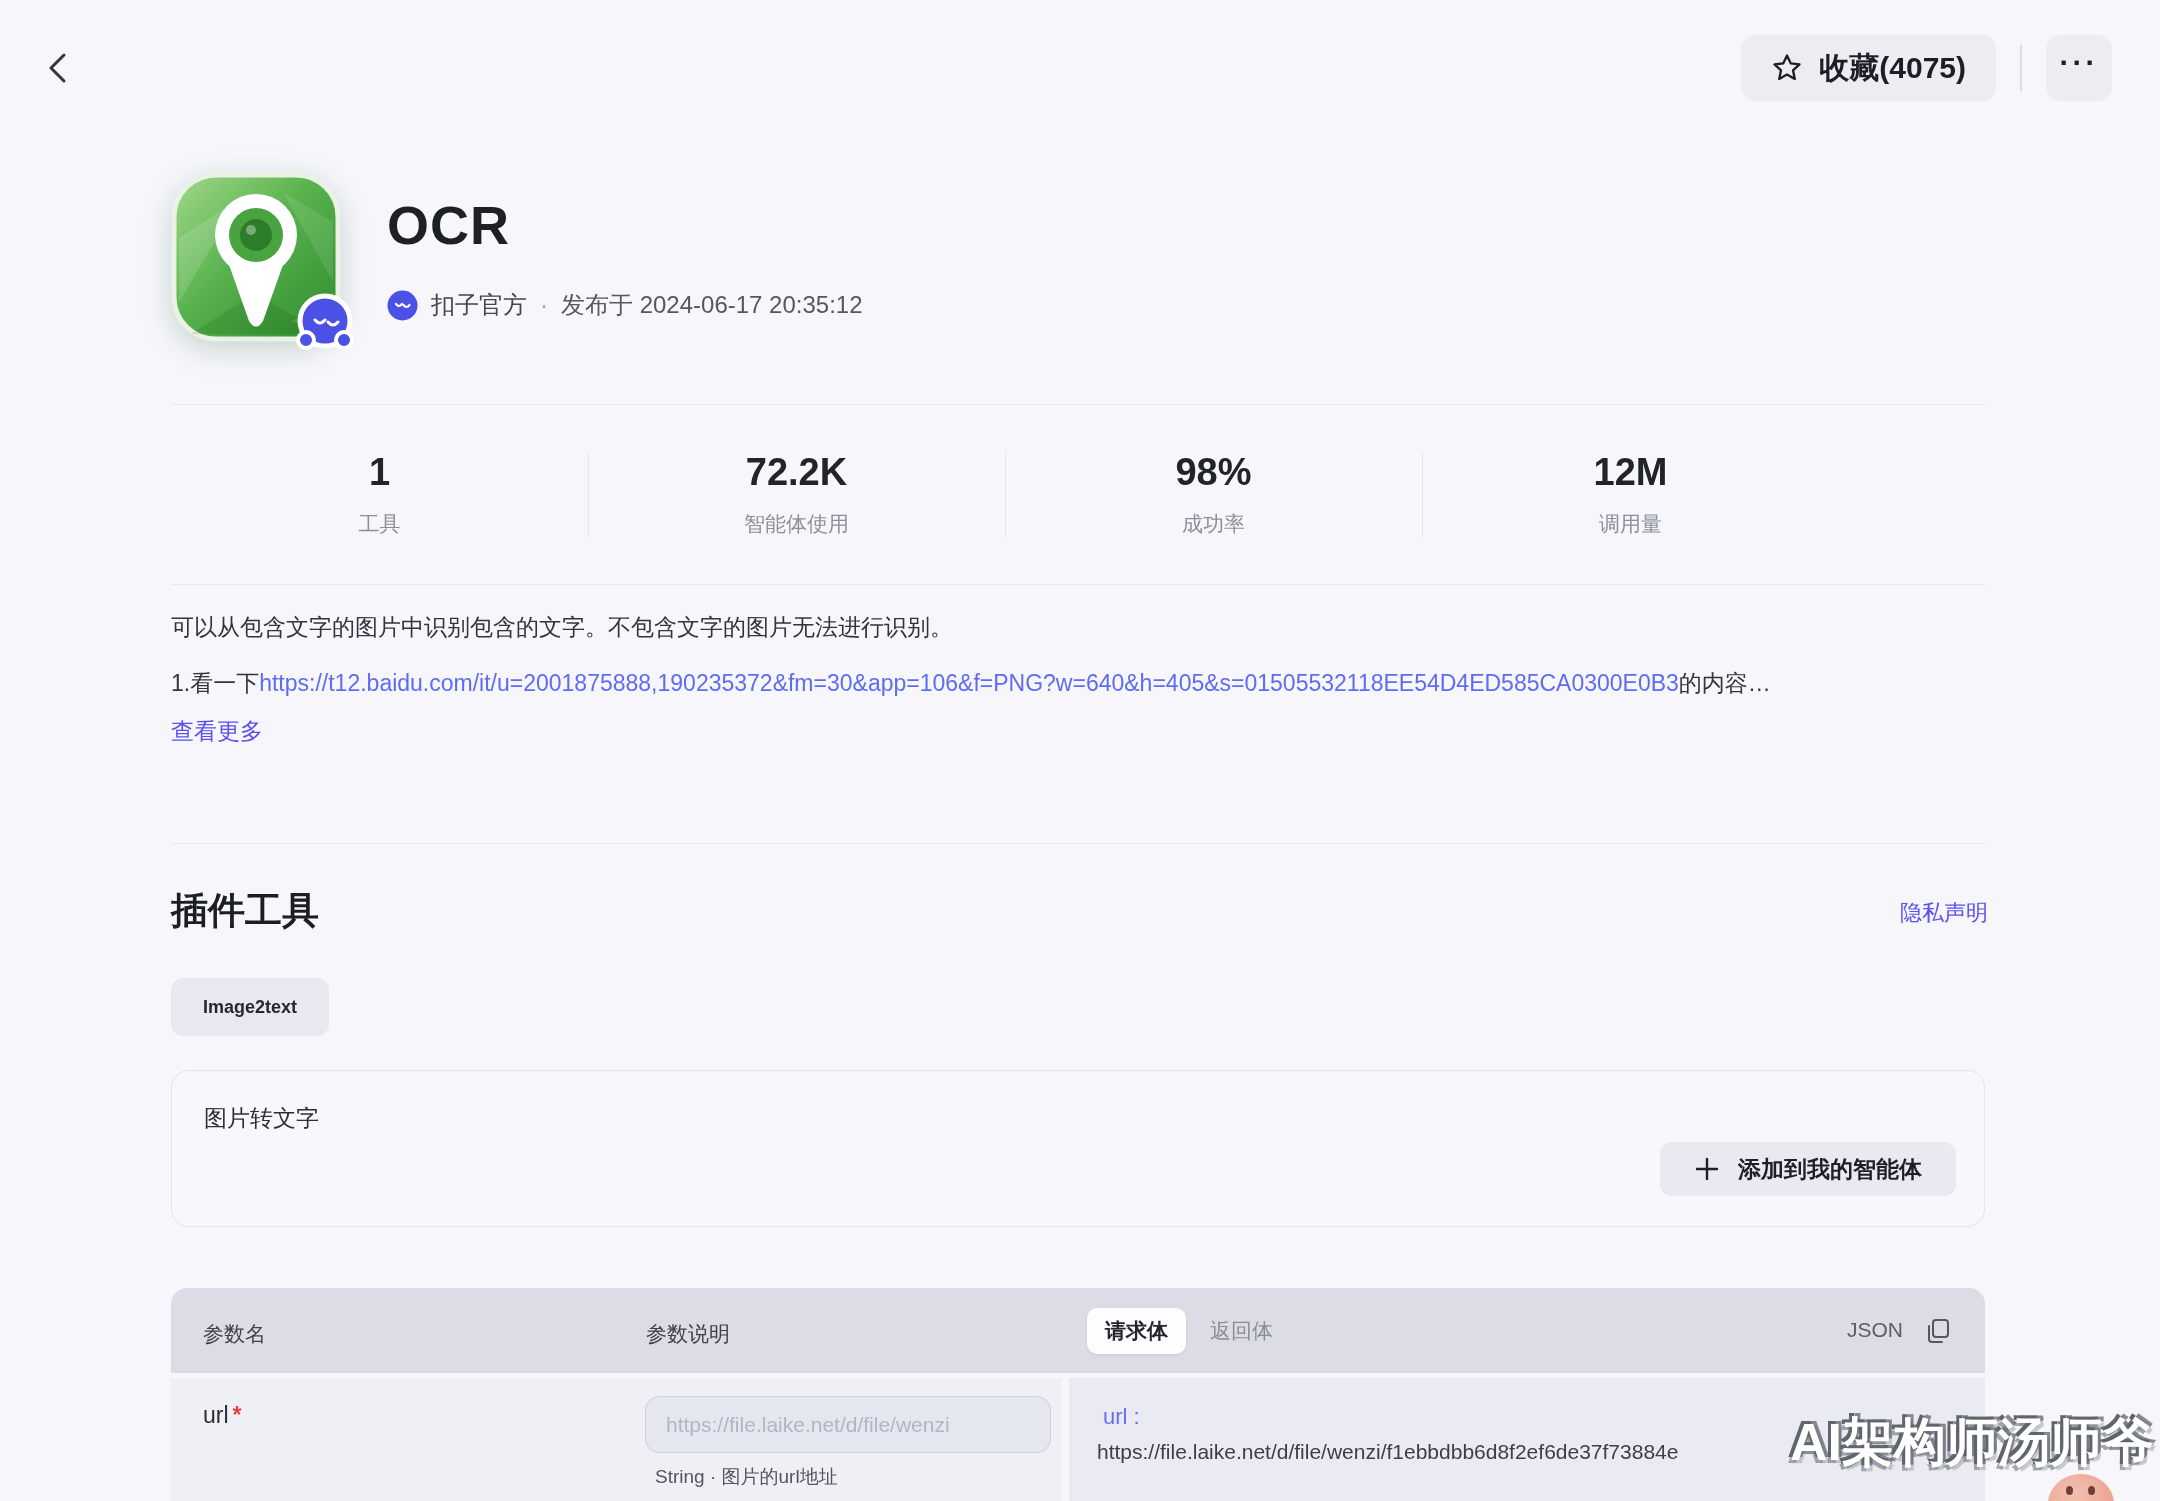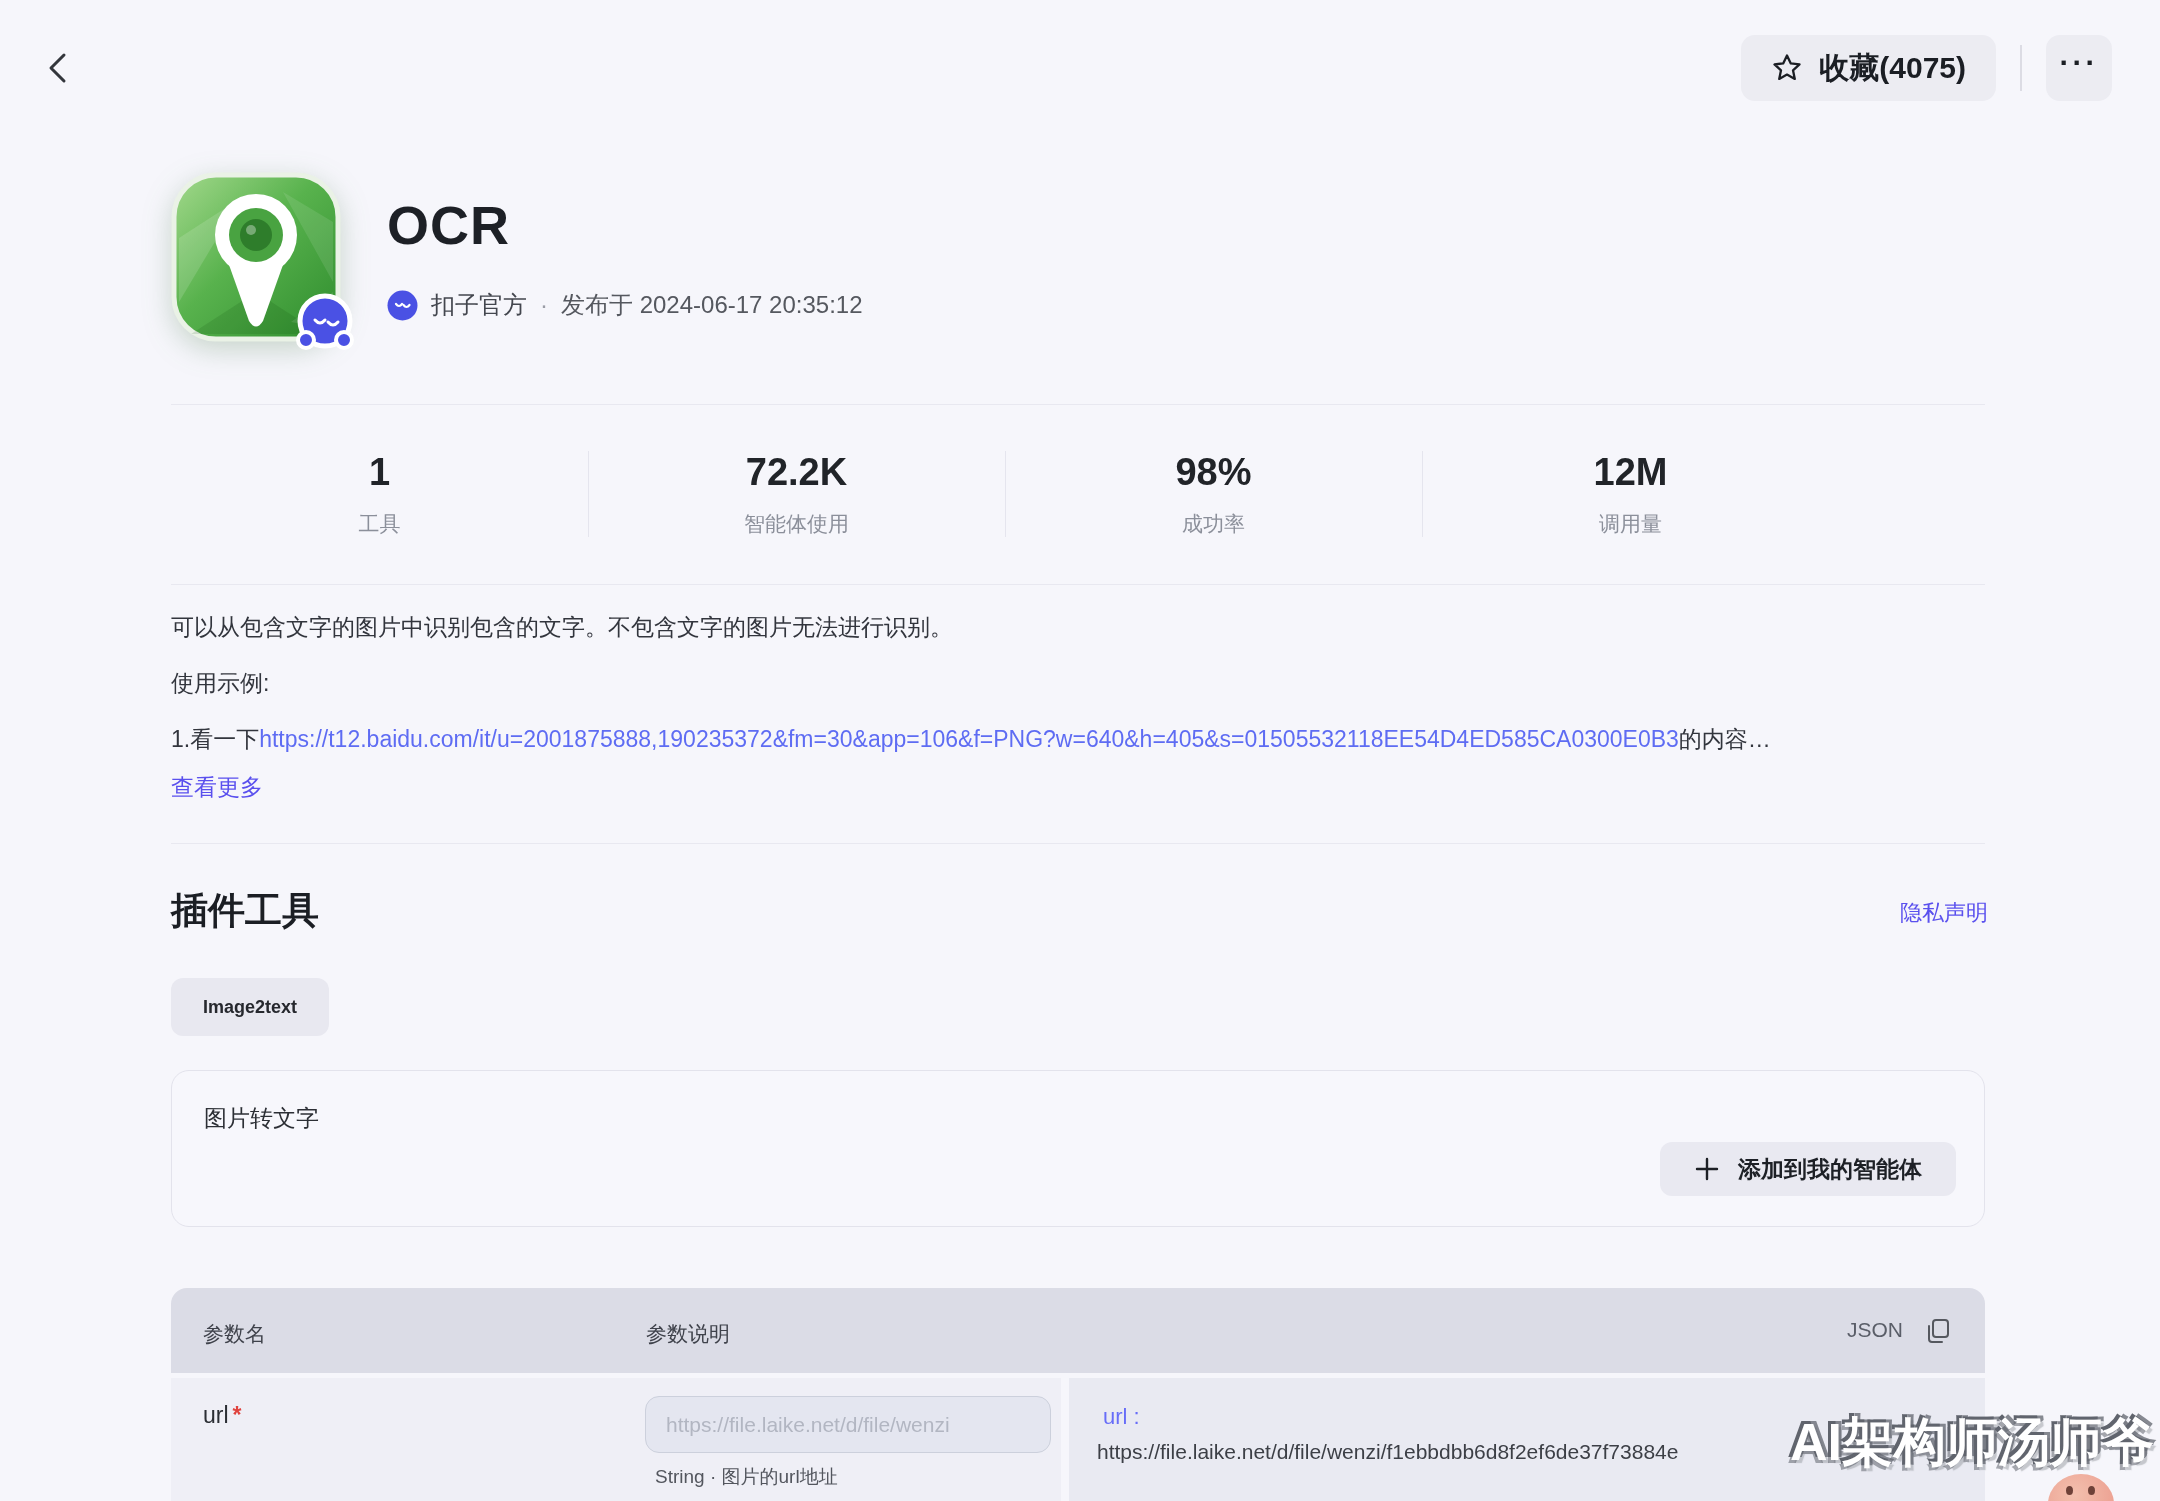--- a/index.html
+++ b/index.html
@@ -235,21 +235,20 @@
     <div class="stat-value">12M</div>
     <div class="stat-label">
         <span>调用量</span>
       </div>
   </div>
 </div>
 <div class="hr hr2"></div>
 
 <div class="desc">
   <p class="l1">可以从包含文字的图片中识别包含的文字。不包含文字的图片无法进行识别。</p>
-  <p class="l2">使用示例:</p>
   <p class="l3"><span>1.看一下</span><a class="link">https://t12.baidu.com/it/u=2001875888,190235372&amp;fm=30&amp;app=106&amp;f=PNG?w=640&amp;h=405&amp;s=01505532118EE54D4ED585CA0300E0B3</a><span>的内容…</span></p>
   <div class="see-more">查看更多</div>
 </div>
 <div class="hr hr3"></div>
 
 <div class="tools-title">插件工具</div>
 <div class="privacy-link">隐私声明</div>
 
 <div class="tool-chip">Image2text</div>
 
@@ -260,20 +259,24 @@
       <path d="M13 3 L13 23 M3 13 L23 13" stroke="#1d2026" stroke-width="2.4" stroke-linecap="round"></path>
     </svg>
     <span>添加到我的智能体</span>
   </button>
 </div>
 
 <div class="ptable">
   <div class="thead">
     <div class="th-name">参数名</div>
     <div class="th-desc">参数说明</div>
+    <div class="body-tabs">
+      <div class="tab-active">请求体</div>
+      <div class="tab-inactive">返回体</div>
+    </div>
     <div class="json-label">JSON</div>
     <div class="copy-btn">
       <svg width="30" height="30" viewBox="0 0 30 30">
         <rect x="10" y="4" width="15" height="17" rx="3" fill="none" stroke="#55585f" stroke-width="2"></rect>
         <path d="M6 10 L6 23 A3 3 0 0 0 9 26 L19 26" fill="none" stroke="#55585f" stroke-width="2" stroke-linecap="round"></path>
       </svg>
     </div>
   </div>
   <div class="tbody">
     <div class="cell-left">

